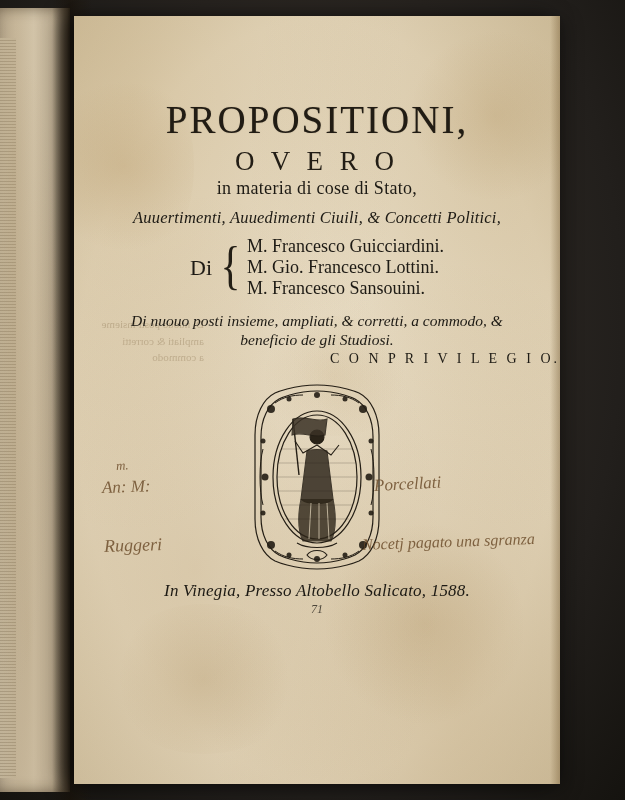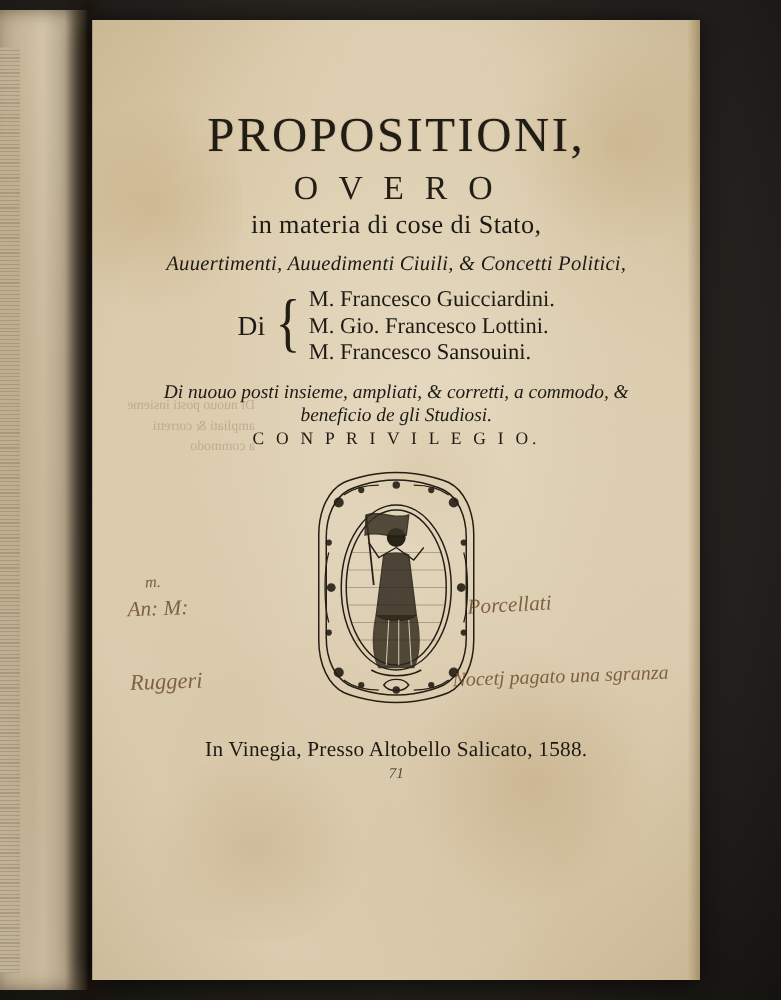--- a/index.html
+++ b/index.html
@@ -94,21 +94,21 @@
   .right-edge {
     position: absolute;
     right: 0; top: 0;
     width: 10px; height: 768px;
     background: linear-gradient(90deg, rgba(150,125,80,0.0), rgba(120,95,55,0.45));
   }
 
   
   .content {
     position: absolute;
-    left: 0; top: 4px;
+    left: 0; top: 15px;
     width: 486px;
     text-align: center;
     color: #1d1a14;
   }
 
   .t-title {
     margin-top: 66px;
     font-size: 39px;
     letter-spacing: 2.0px;
     font-family: "Liberation Serif", serif;
@@ -122,21 +122,21 @@
     color: #221d15;
   }
   .t-consid {
     margin-top: 2px;
     font-size: 31px;
     letter-spacing: 1.2px;
     color: #201b13;
   }
   .t-materia {
     margin-top: 1px;
-    font-size: 21px;
+    font-size: 18px;
     letter-spacing: .3px;
   }
   .t-sotto {
     margin-top: 2px;
     font-size: 19px;
   }
   .t-auuert {
     margin-top: 9px;
     font-size: 16.5px;
     font-style: italic;
@@ -177,39 +177,41 @@
   .t-nelle {
     margin-top: 9px;
     font-size: 14px;
     line-height: 1.3;
     padding: 0 52px;
   }
   .t-priv {
     margin-top: 2px;
     font-size: 14px;
     letter-spacing: 3px;
+    text-align: right;
   }
 
   
   .device-wrap {
     margin-top: 12px;
     display: flex;
     justify-content: center;
   }
   .device {
     position: relative;
     width: 196px;
     height: 196px;
   }
   .device svg { display: block; }
 
   
   .t-imprint1 {
-    margin-top: 22px;
+    margin-top: 6px;
     font-size: 17px;
+    font-style: italic;
     letter-spacing: .2px;
   }
   .t-imprint2 {
     margin-top: 0px;
     font-size: 17px;
     font-style: italic;
   }
   .t-folio {
     margin-top: 1px;
     font-size: 12px;

